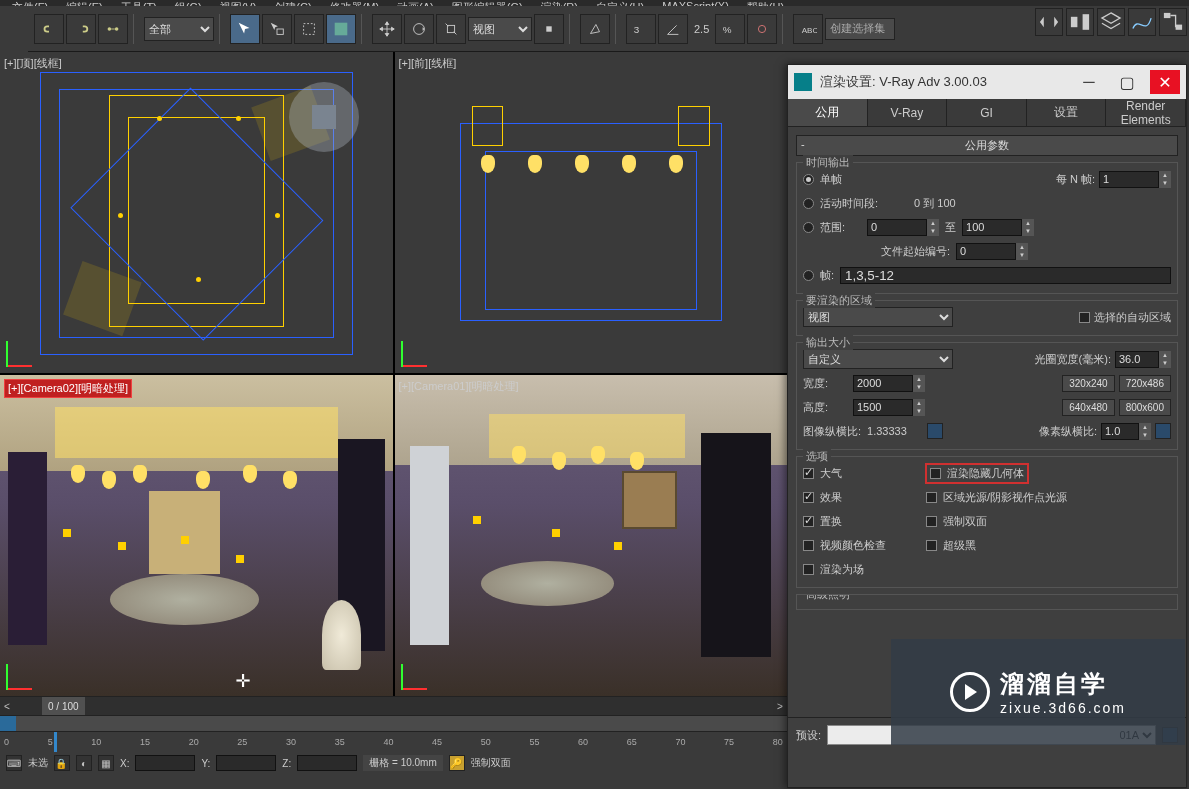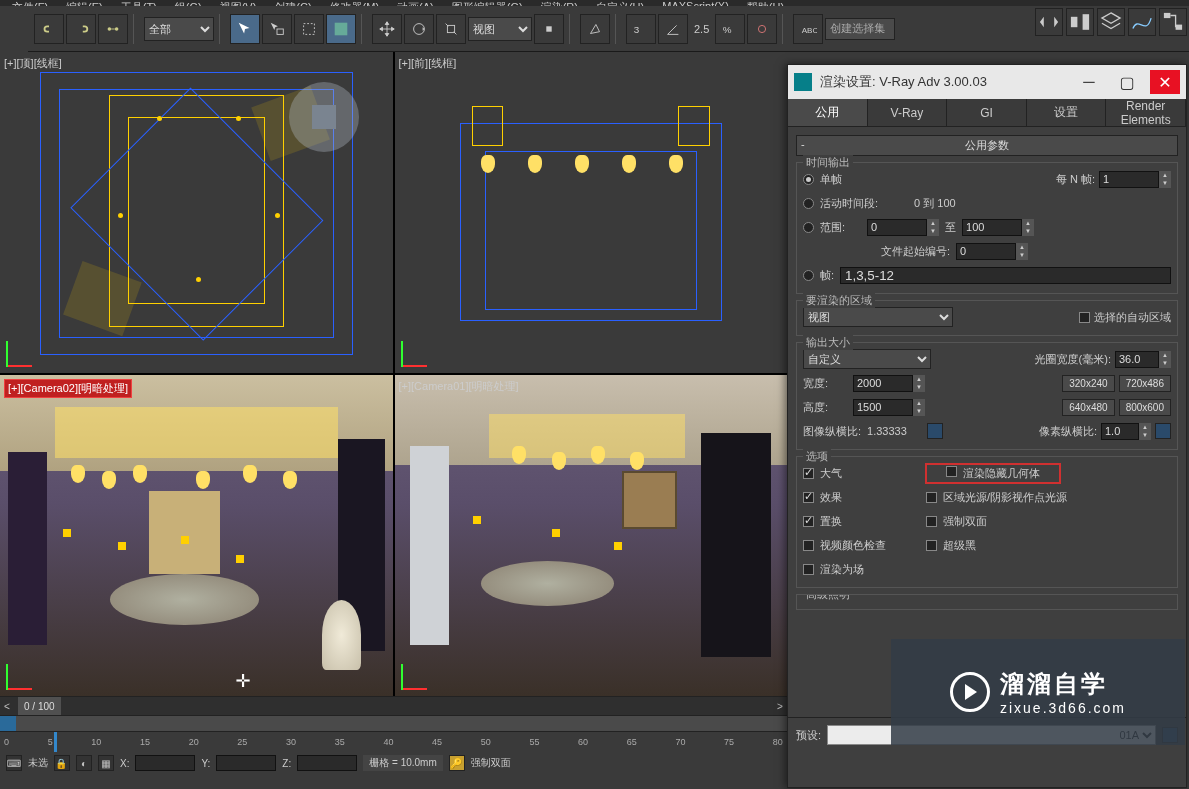--- a/index.html
+++ b/index.html
@@ -29,21 +29,21 @@
 
 .viewport.cam { background: linear-gradient(180deg, #6a5e7a 0%, #5a4e6a 40%, #3a3028 100%); }
 .viewport .camscene { position: absolute; inset: 0; }
 .chandelight { position: absolute; width: 14px; height: 18px; background: #ffe066; border-radius: 50% 50% 70% 70%; }
 .helper { position: absolute; width: 8px; height: 8px; background: #ffd000; }
 .tablecircle { position: absolute; border-radius: 50%; background: radial-gradient(#b0b0a0, #8a8070); }
 
 .timeline-area { position: absolute; left: 0; top: 696px; width: 787px; height: 92px; background: #3a3a3a; border-top: 1px solid #222; }
 .timebar { display: flex; align-items: center; height: 18px; background: #2f2f2f; }
 .timebar .arrow { width: 14px; text-align: center; font-size: 10px; cursor: pointer; }
-.timebar .frameind { background: #505050; color: #ddd; font-size: 10px; padding: 4px 6px; margin-left: 4px; }
+.timebar .frameind { background: #505050; color: #ddd; font-size: 10px; padding: 4px 6px; margin-left: 28px; }
 .time-ruler { height: 20px; background: #3a3a3a; border-top: 1px solid #222; display: flex; justify-content: space-between; padding: 0 4px; font-size: 9px; color: #aaa; align-items: center; position: relative; }
 .time-ruler .cursor { position: absolute; left: 54px; top: 0; width: 3px; height: 20px; background: #3388cc; }
 .status { display: flex; align-items: center; gap: 6px; padding: 2px 6px; height: 24px; }
 .status .fld-label { font-size: 10px; color: #ccc; }
 .status input.coord { width: 60px; background: #2a2a2a; border: 1px solid #111; color: #ddd; font-size: 10px; height: 16px; padding: 0 2px; }
 .status .grid { padding: 1px 6px; font-size: 10px; color: #ccc; background: #444; }
 .status .lock { width: 16px; height: 16px; background: #333; border: 1px solid #222; font-size: 10px; display: flex; align-items: center; justify-content: center; }
 
 
 .render-dlg { position: absolute; top: 64px; left: 787px; width: 400px; height: 724px; background: #3f3f3f; border: 1px solid #222; box-shadow: -2px 0 8px rgba(0,0,0,.5); }
@@ -474,21 +474,21 @@
         <span class="rhs">
           <span class="chk"></span>
           <span>选择的自动区域</span>
         </span>
       </div>
     </div>
 
     <div class="group">
       <span class="legend">输出大小</span>
       <div class="row">
-        <select class="dd" style="width:128px"><option>自定义</option></select>
+        <select class="dd" style="width:150px"><option>自定义</option></select>
         <span class="rhs">
           <span>光圈宽度(毫米):</span>
           <span class="spin">
               <input style="width: 44px;" value="36.0">
               <span class="arrows">
                 <span>▲</span>
                 <span>▼</span>
               </span>
             </span>
         </span>
@@ -537,21 +537,21 @@
           <span class="icon-sm"></span>
         </span>
       </div>
     </div>
 
     <div class="group">
       <span class="legend">选项</span>
       <div class="row">
         <span class="chk checked"></span>
         <span style="width:100px">大气</span>
-        <span class="redbox" style="display:flex;align-items:flex-start;gap:6px;padding:2px 20px">
+        <span class="redbox" style="display:flex;align-items:center;gap:6px;padding:2px 4px">
           <span class="chk"></span>
           <span>渲染隐藏几何体</span>
         </span>
       </div>
       <div class="row">
         <span class="chk checked"></span>
         <span style="width:100px">效果</span>
         <span class="chk"></span>
         <span>区域光源/阴影视作点光源</span>
       </div>

